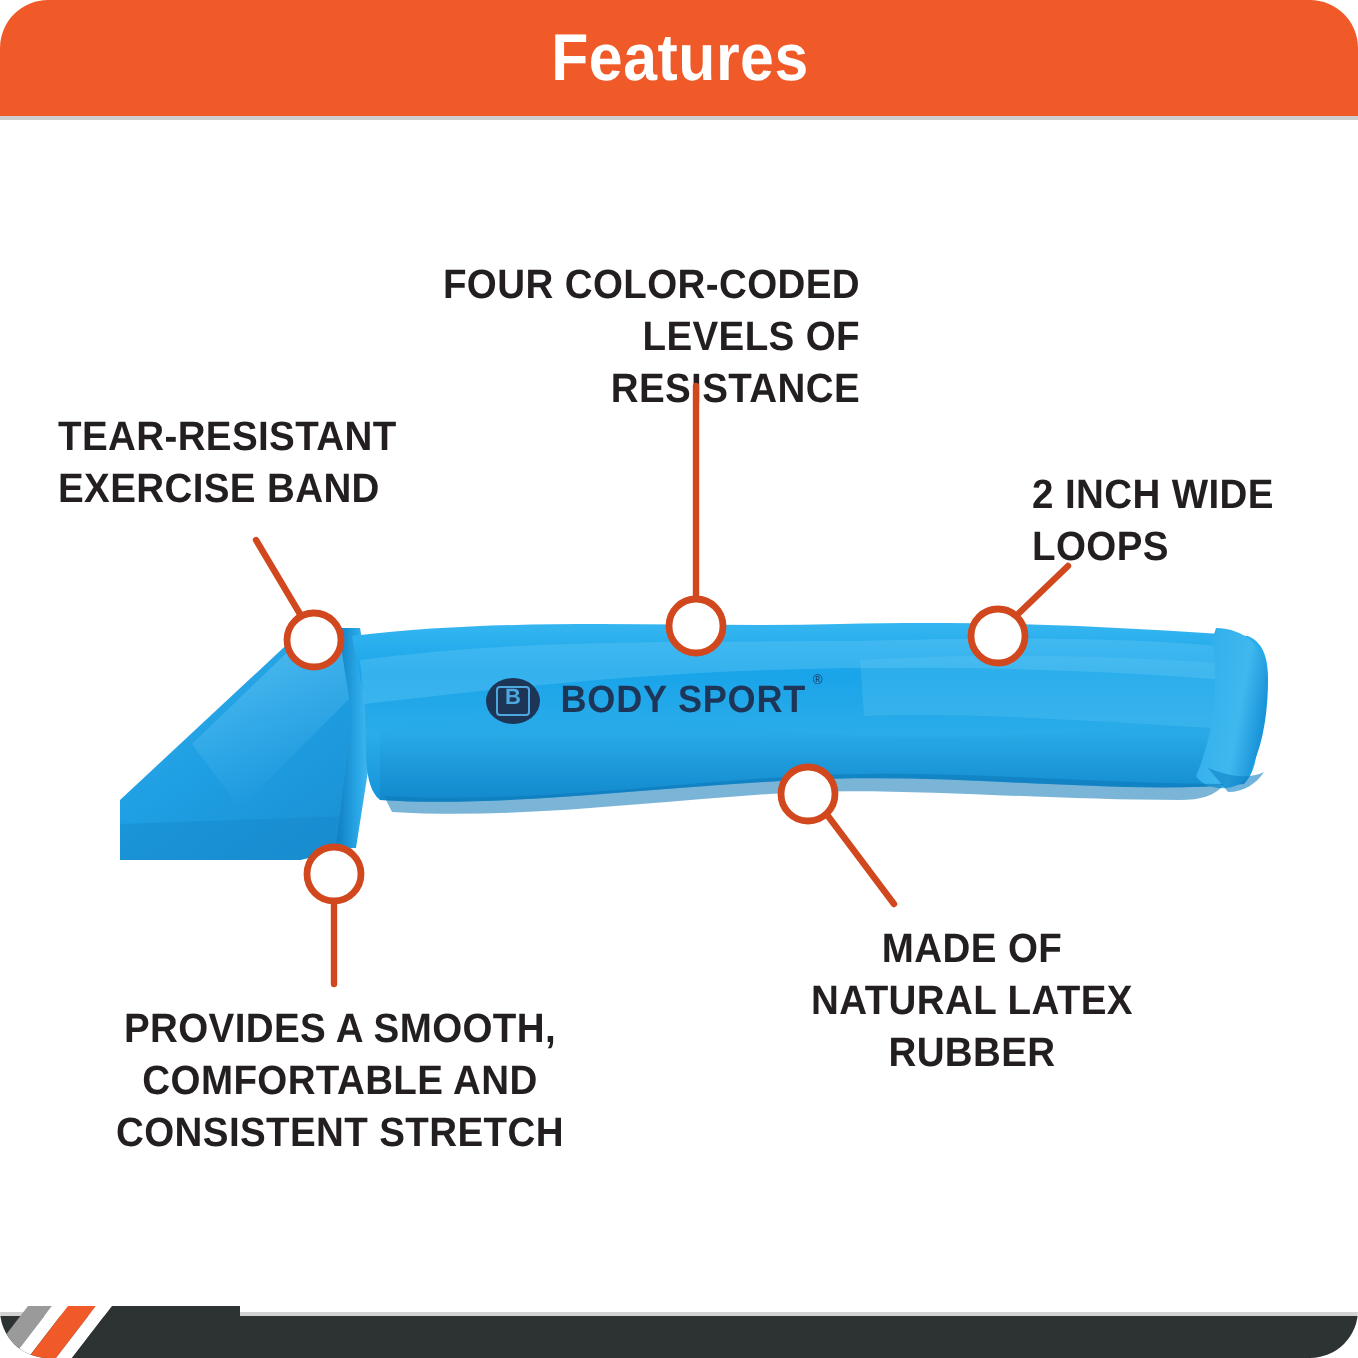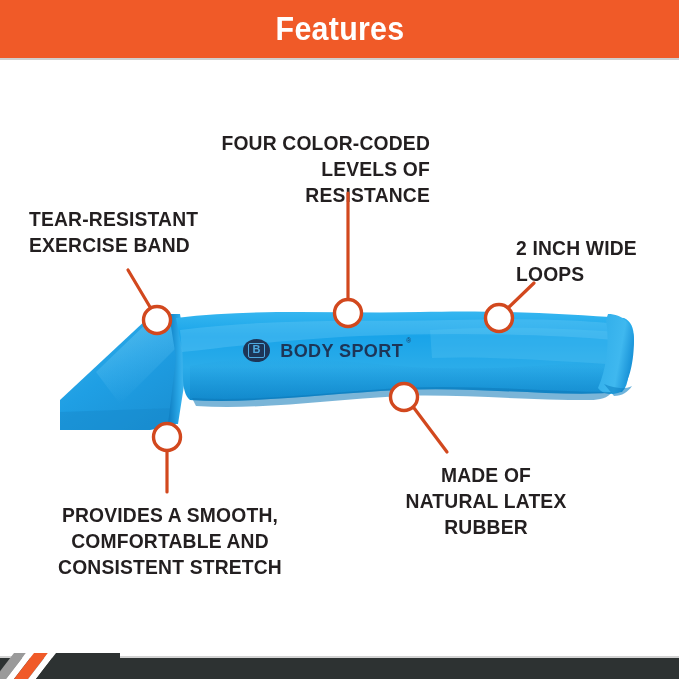--- a/index.html
+++ b/index.html
@@ -10,20 +10,21 @@
   }
   body {
     font-family: "Liberation Sans", sans-serif;
   }
   #page {
     position: relative;
     width: 679px;
     height: 679px;
     background: #ffffff;
     overflow: hidden;
+    border-radius: 24px;
   }
 
   
   #header-banner {
     position: absolute;
     left: 0;
     top: 0;
     width: 679px;
     height: 58px;
     background: #f05a28;

